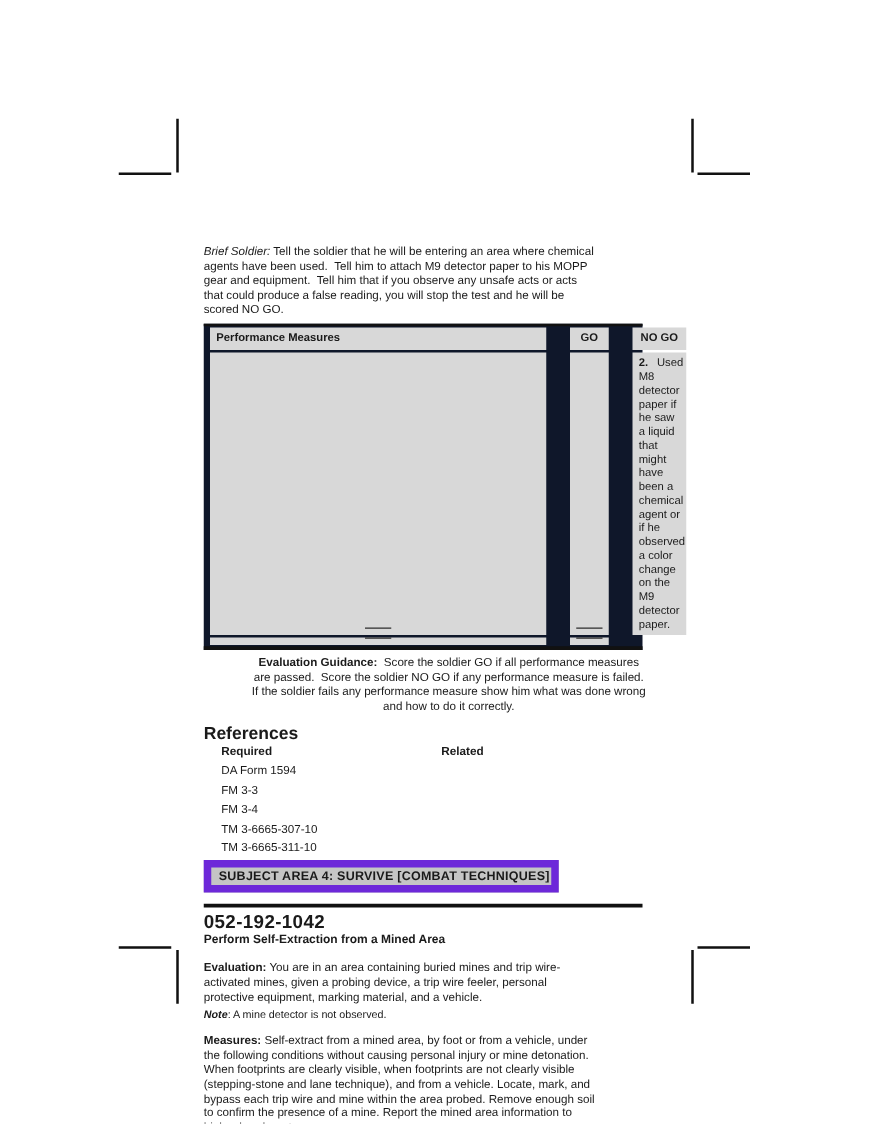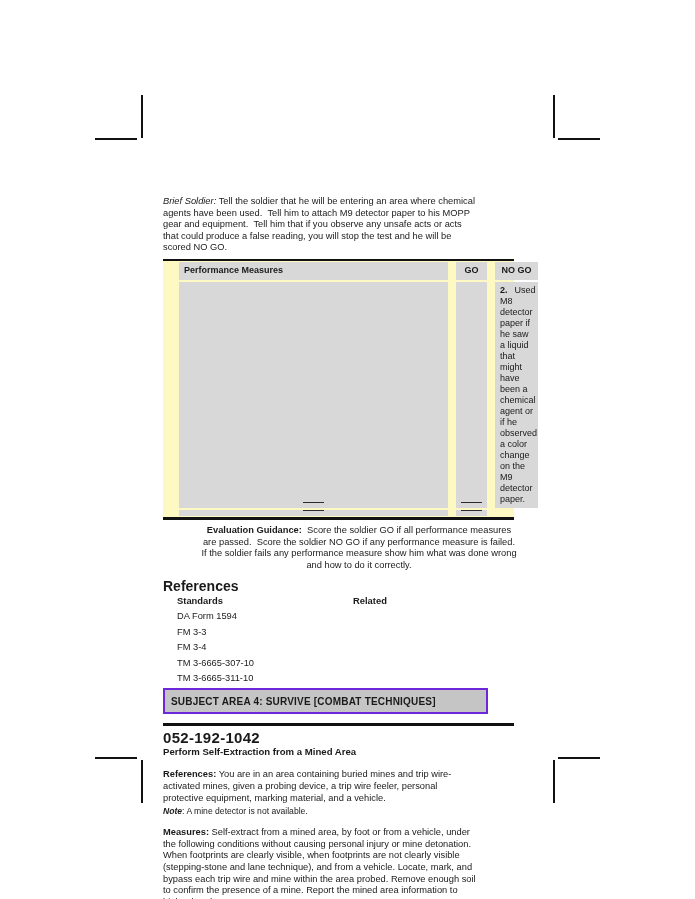--- a/index.html
+++ b/index.html
@@ -13,43 +13,43 @@
   
   .content{position:absolute;left:163px;top:196px;width:352px;}
   .para{font-size:9.3px;line-height:11.6px;white-space:pre-line;width:392px;}
   .lead-italic{font-style:italic;}
   .lead-bold{font-weight:bold;}
   .lead-bold-italic{font-weight:bold;font-style:italic;}
   
   .perf-table{
     margin-top:5px;width:351px;box-sizing:border-box;
     border-top:2px solid #111;border-bottom:3px solid #111;
-    display:grid;grid-template-columns:269px 31px 43px;gap:2px 8px;
-    background:#fef9c3;padding:1px 16px;
+    display:grid;grid-template-columns:269px 31px 43px;gap:2px 19px;
+    background:#0f172a;padding:1px 5px;
     font-size:9px;line-height:11px;
   }
   .cell{background:var(--table-fill,#d8d8d8);}
   .cell.measure{padding:3px 2px 3px 5px;}
   .cell.head{font-weight:bold;display:flex;align-items:center;}
   .cell.head.measure{padding-top:2px;padding-bottom:2px;min-height:14px;}
   .cell.mark-cell{display:flex;align-items:flex-end;justify-content:center;padding-bottom:5px;}
   .cell.head.center{justify-content:center;padding:0 1px;}
   .blank-line{width:21px;border-bottom:1.5px solid #2c2c2c;}
   .row-text{white-space:pre-line;}
   .row-num{font-weight:bold;margin-right:7px;}
   
   .ref-heading{margin-top:9px;font-size:14px;font-weight:bold;line-height:12px;}
   .ref-cols{position:relative;margin-top:3px;font-size:9.4px;font-weight:bold;line-height:12px;}
   .ref-cols .required-label{margin-left:14px;}
   .ref-cols .related-label{position:absolute;left:190px;top:0;}
   .ref-list{margin-top:2px;font-size:9.3px;line-height:15.4px;padding-left:14px;}
   
   .banner{
-    margin-top:2px;width:325px;height:26px;box-sizing:border-box;
-    background:var(--banner-fill,#c5c5c5);border:2px solid #6d28d9;
+    margin-top:2px;width:284px;height:26px;box-sizing:border-box;
+    background:var(--banner-fill,#c5c5c5);border:6px solid #6d28d9;
     display:flex;align-items:center;padding-left:6px;
     font-size:10px;font-weight:bold;letter-spacing:.2px;text-align:right;
   }
   .thick-rule{margin-top:9px;width:351px;height:3px;background:var(--rule,#111);}
   .task-number{margin-top:3px;font-size:15px;font-weight:bold;line-height:17px;letter-spacing:.3px;}
   .task-title{font-size:9.6px;font-weight:bold;line-height:12px;}
   .conditions{margin-top:11px;}
   .note-line{margin-top:2px;font-size:8.6px;line-height:11px;width:392px;}
   .standards{margin-top:10px;}
   
@@ -101,44 +101,44 @@
         </div>
     </div>
 
     <div class="para" style="margin-top:5px;text-align:center;"><span class="lead-bold">Evaluation Guidance:</span><span> &nbsp;Score the soldier GO if all performance measures
 are passed. &nbsp;Score the soldier NO GO if any performance measure is failed.
 If the soldier fails any performance measure show him what was done wrong
 and how to do it correctly.</span></div>
 
     <div class="ref-heading">References</div>
     <div class="ref-cols">
-      <span class="required-label">Standards</span>
+      <span class="required-label">Required</span>
       <span class="related-label">Related</span>
     </div>
     <div class="ref-list">
       <div>DA Form 1594</div>
       <div>FM 3-3</div>
       <div>FM 3-4</div>
       <div>TM 3-6665-307-10</div>
       <div>TM 3-6665-311-10</div>
     </div>
 
     <div class="banner">
         <span>SUBJECT AREA 4: SURVIVE [COMBAT TECHNIQUES]</span>
       </div>
 
     <div class="thick-rule"></div>
     <div class="task-number">052-192-1042</div>
     <div class="task-title">Perform Self-Extraction from a Mined Area</div>
 
-    <div class="para conditions"><span class="lead-bold">References:</span><span> You are in an area containing buried mines and trip wire-
+    <div class="para conditions"><span class="lead-bold">Evaluation:</span><span> You are in an area containing buried mines and trip wire-
 activated mines, given a probing device, a trip wire feeler, personal
 protective equipment, marking material, and a vehicle.</span></div>
 
-    <div class="note-line"><span class="lead-bold-italic">Note</span><span>: A mine detector is not available.</span></div>
+    <div class="note-line"><span class="lead-bold-italic">Note</span><span>: A mine detector is not observed.</span></div>
 
     <div class="para standards"><span class="lead-bold">Measures:</span><span> Self-extract from a mined area, by foot or from a vehicle, under
 the following conditions without causing personal injury or mine detonation.
 When footprints are clearly visible, when footprints are not clearly visible
 (stepping-stone and lane technique), and from a vehicle. Locate, mark, and
 bypass each trip wire and mine within the area probed. Remove enough soil
 to confirm the presence of a mine. Report the mined area information to
 higher headquarters.</span></div>
 
     <div class="footer">

